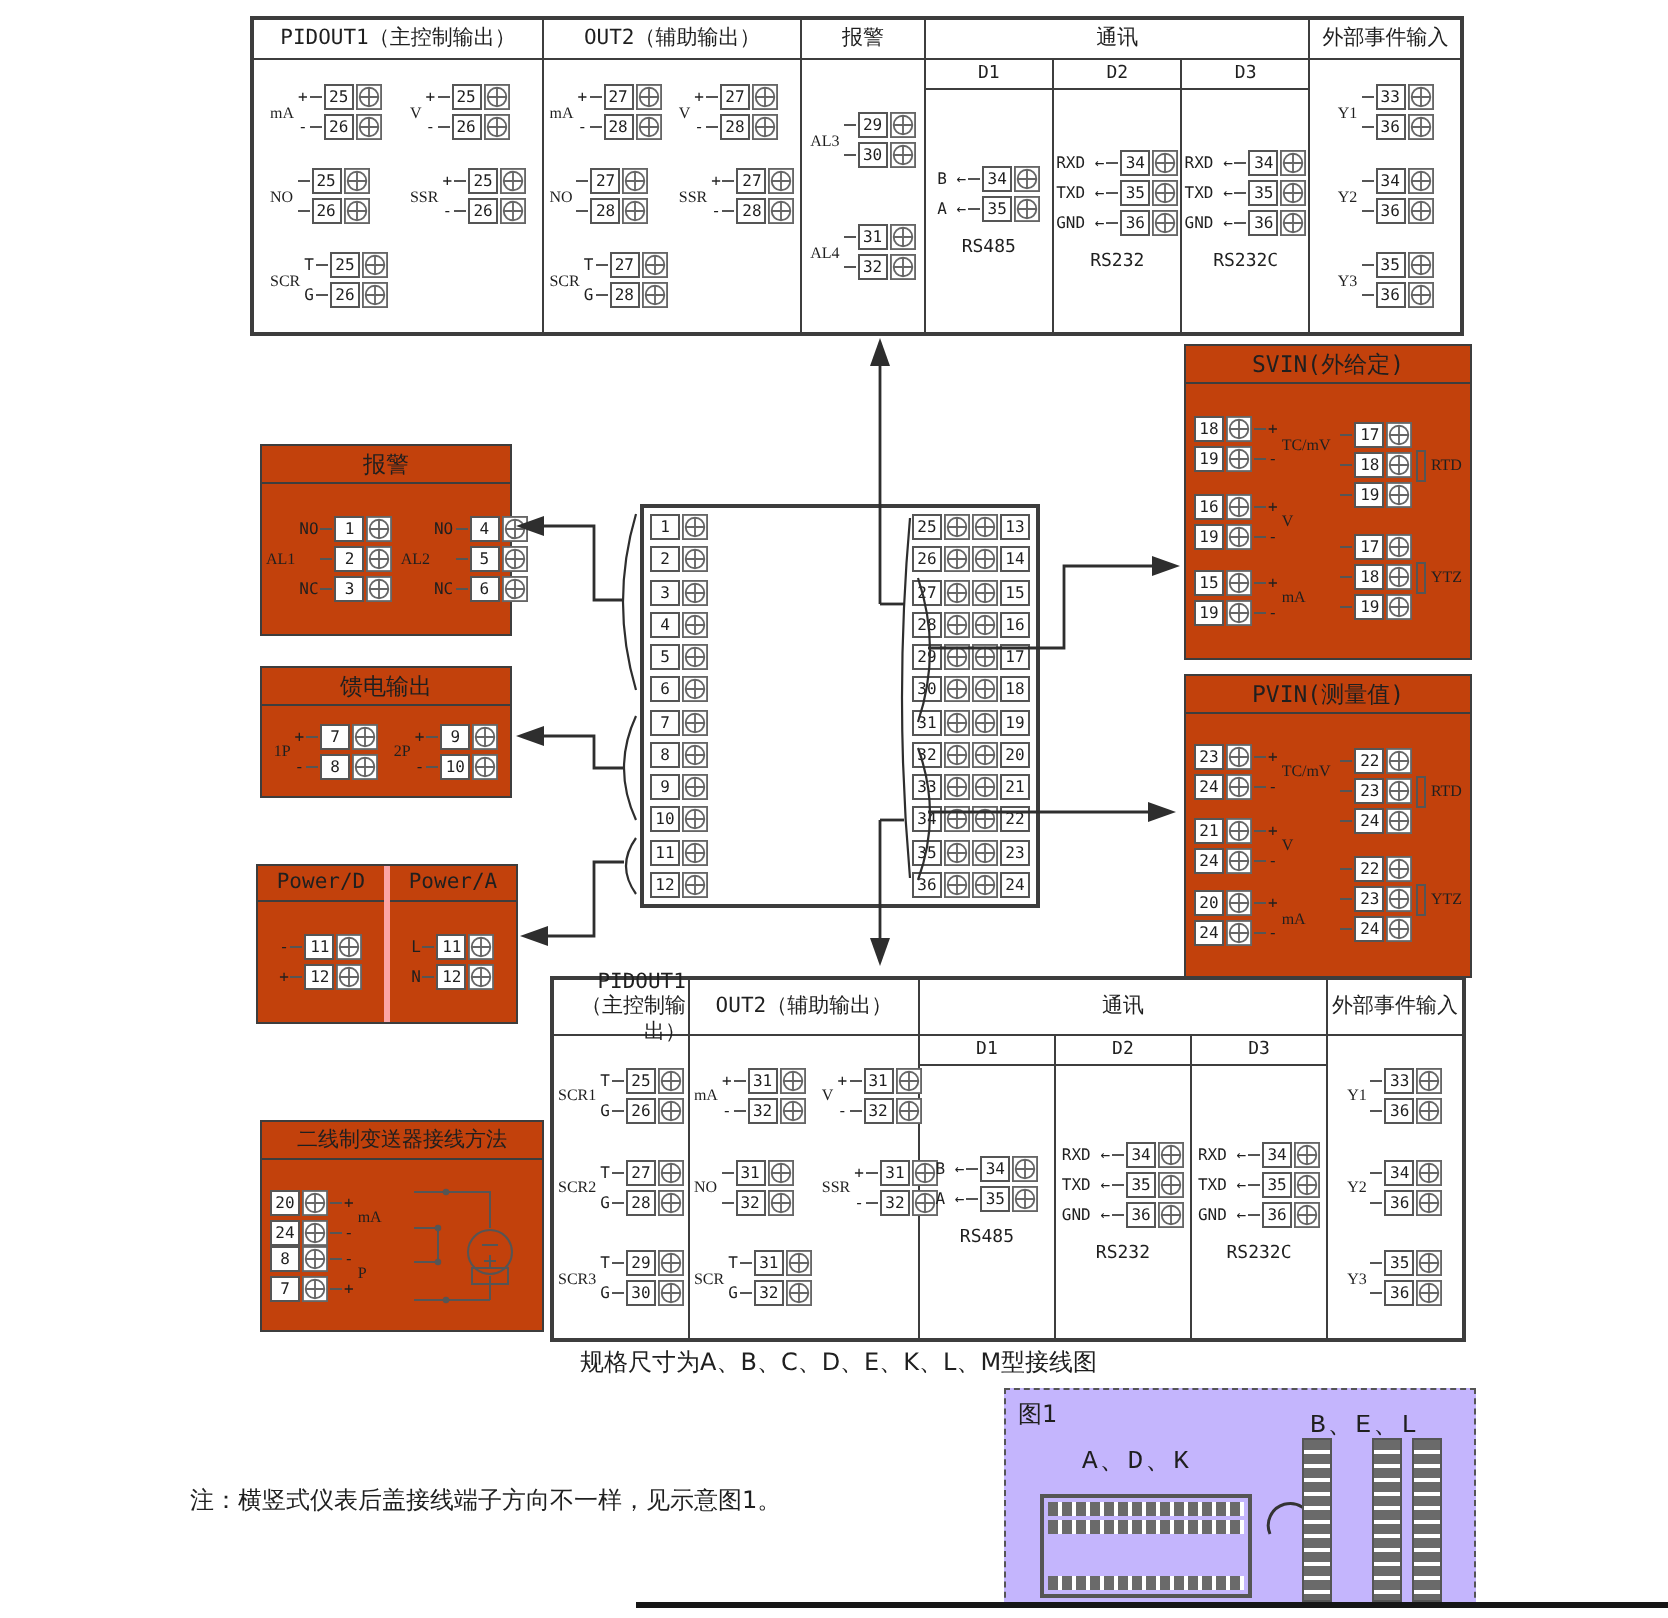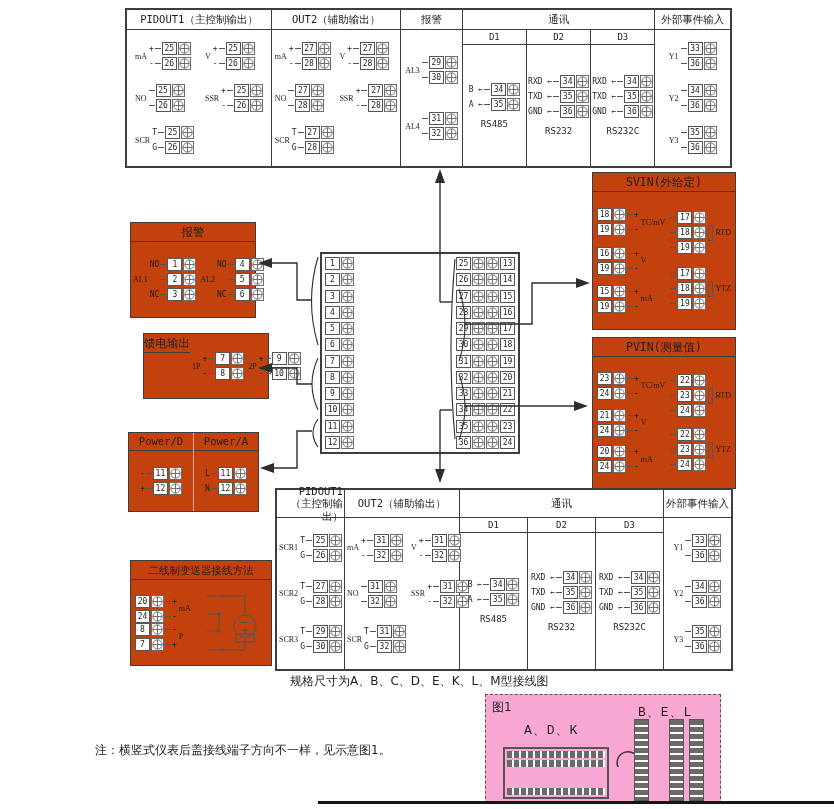--- a/index.html
+++ b/index.html
@@ -42,30 +42,30 @@
 #tb-left{left:3px}
 #tb-right{right:3px}
 .trow{display:flex;align-items:center;gap:1px}
 
 .iobody{display:flex;justify-content:space-between;padding:6px 4px;flex:1}
 .iocol{display:flex;flex-direction:column;justify-content:space-evenly;align-items:flex-start}
 
 .rowgroups{display:flex;justify-content:space-evenly;align-items:center;flex:1;padding:3px 2px;gap:4px}
 .colgroups{display:flex;flex-direction:column;justify-content:space-evenly;align-items:flex-start;flex:1;padding:3px 4px}
 .pcols{display:flex;flex:1}
-.pcol{flex:1;border-right:1px solid #fca5a5;display:flex;flex-direction:column}
+.pcol{flex:1;border-right:3px solid #fca5a5;display:flex;flex-direction:column}
 .pcol:last-child{border-right:none}
 .phead{border-bottom:1px solid #3d3d3d;text-align:center;font-size:10.5px;height:18px;line-height:17px;font-family:"DejaVu Sans Mono",monospace}
 .pbody{flex:1;display:flex;flex-direction:column;justify-content:space-evenly;align-items:center}
 
 #txflex{display:flex;flex:1;align-items:center}
 
 .caption{position:absolute;font-size:12px;white-space:nowrap}
 
-#fig1{position:absolute;left:485px;top:694px;width:236px;height:110px;border:1.3px dashed #555;background:#f9a8d4}
+#fig1{position:absolute;left:502px;top:694px;width:236px;height:110px;border:1.3px dashed #555;background:#c4b5fd}
 .figlabel{position:absolute;left:6px;top:4px;font-size:12px}
 .figgrp{position:absolute;font-size:13px;letter-spacing:1px;font-family:Liberation Mono, monospace}
 .hblock{position:absolute;left:17px;top:52px;width:106px;height:52px;border:2px solid #555;display:flex;flex-direction:column;padding:2px}
 .hstrip{height:7px;background:repeating-linear-gradient(90deg,#6a6a6a 0 5px,#fff 5px 7px);margin-bottom:2px}
 .hstrip.bot{margin-top:auto;margin-bottom:0}
 .vstrip{position:absolute;top:24px;width:15px;height:82px;border:1px solid #555;background:repeating-linear-gradient(180deg,#6a6a6a 0 5px,#fff 5px 7px)}
 .bottomrule{position:absolute;left:318px;top:801px;width:516px;height:3px;background:#161616}
 svg.overlay{position:absolute;left:0;top:0;pointer-events:none}
 </style>
 </head>
@@ -639,21 +639,21 @@
               <rect x="0.5" y="0.5" width="13" height="13" fill="#fff" stroke="#666"></rect>
               <circle cx="7" cy="7" r="5" fill="none" stroke="#666"></circle>
               <path d="M7 2V12M2 7H12" stroke="#666" fill="none"></path>
             </svg>
           </span>
         </span>
       </span>
     </div>
 </div>
 
-<div class="box" id="feedbox" style="left:143px;top:333px;width:126px;height:66px;display:flex;flex-direction:row">
+<div class="box" id="feedbox" style="left:130px;top:333px;width:126px;height:66px;display:flex;flex-direction:column">
   <div class="btitle">馈电输出</div>
   <div class="rowgroups" id="feed-body">
       <span class="group">
         <span class="glabel">1P</span>
         <span class="terms">
           <span class="term">
             <span class="pre">+</span>
             <span class="wire"></span>
             <span class="num">7</span>
             <svg class="sc" viewBox="0 0 14 14">

